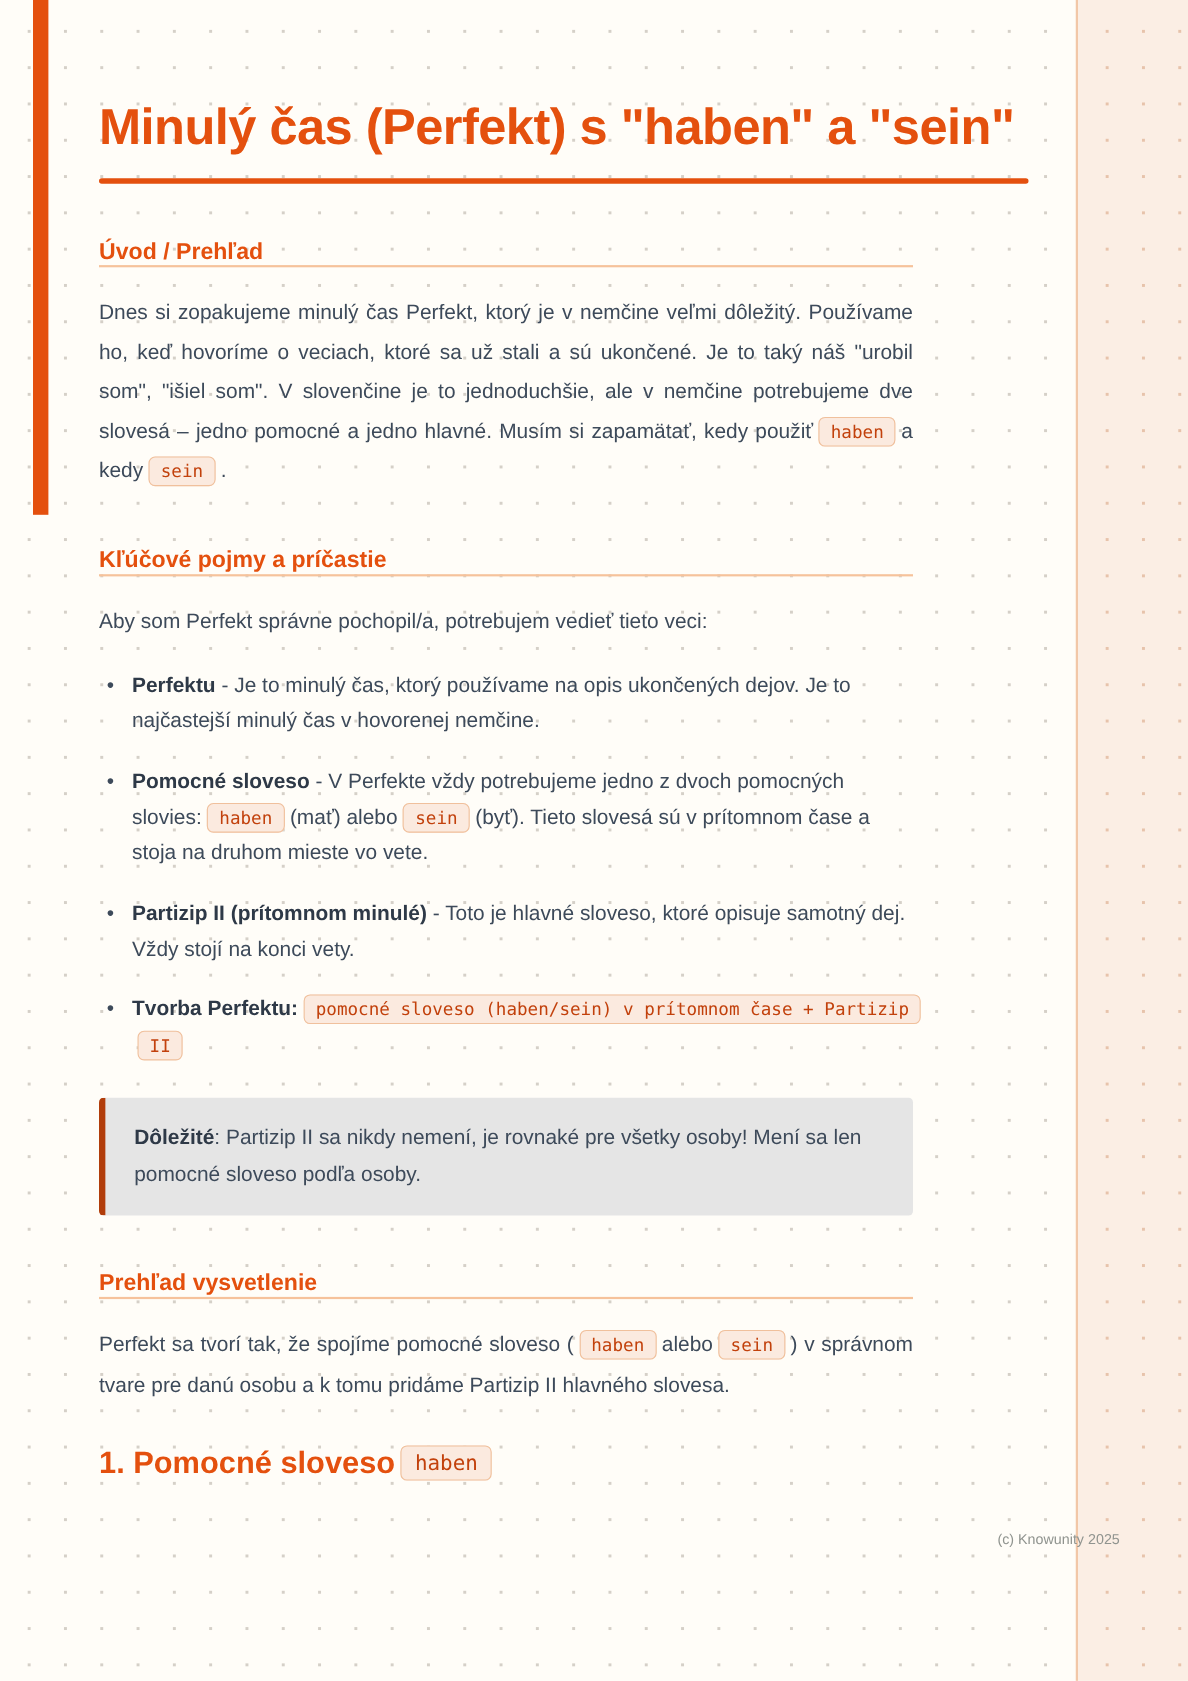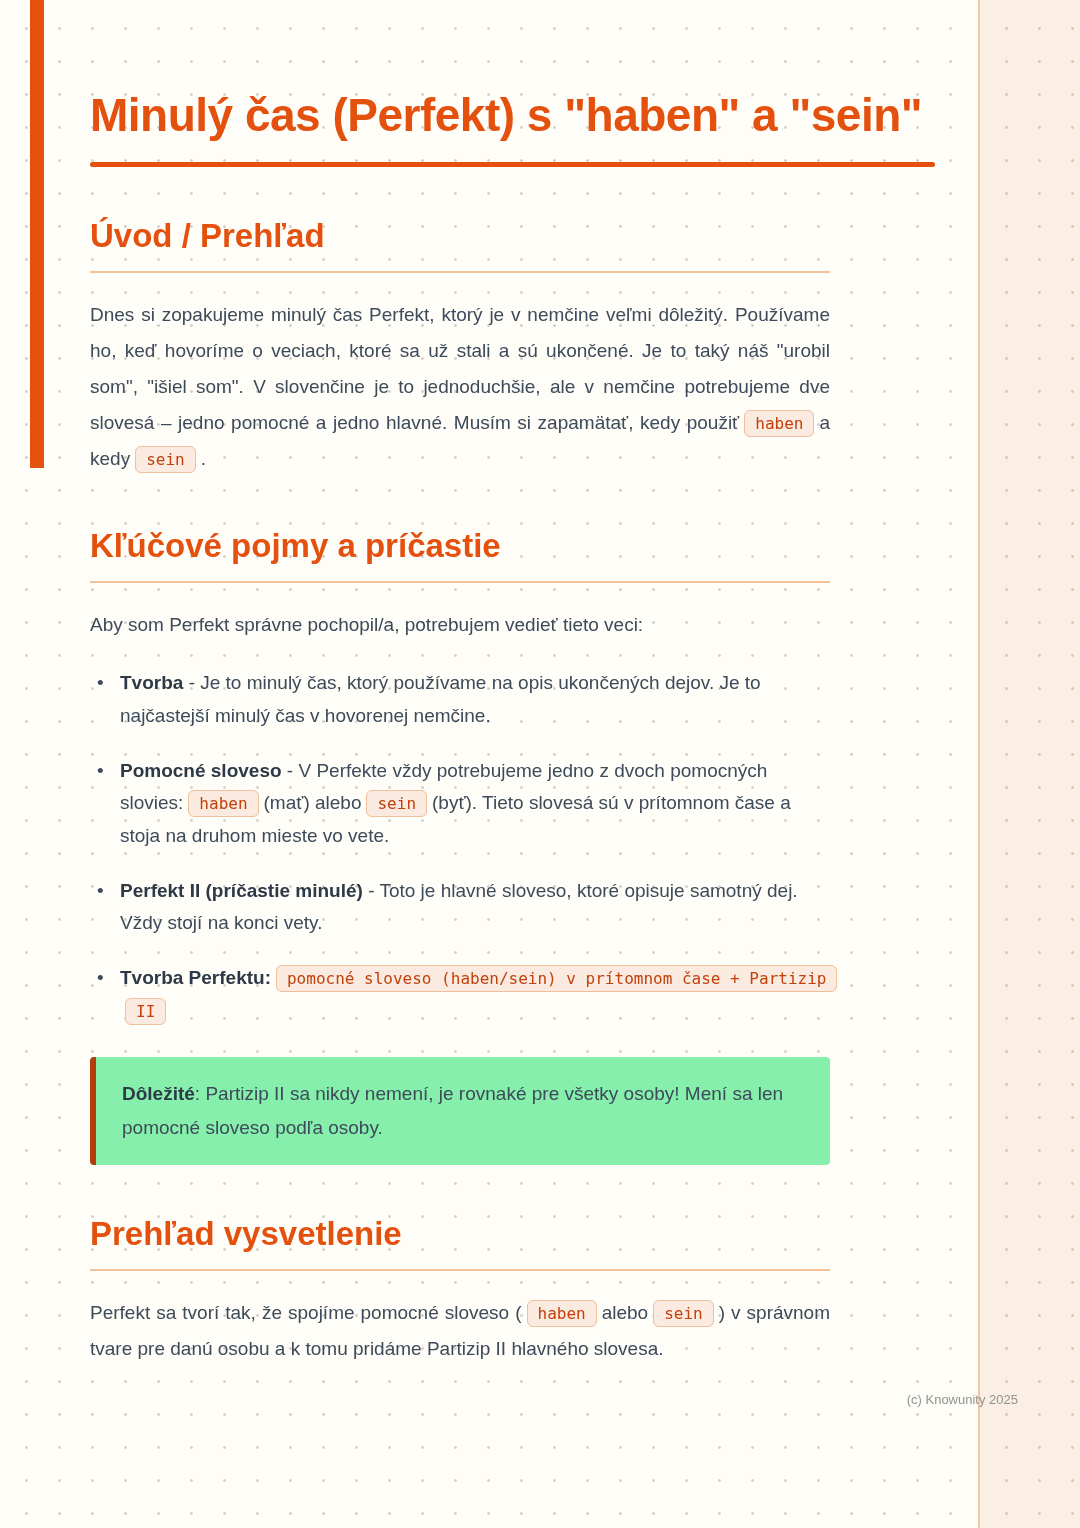--- a/index.html
+++ b/index.html
@@ -52,24 +52,23 @@
   .title-rule {
     margin-top:16px;
     width:845px; height:5px;
     background:#e4500e;
     border-radius:3px;
   }
 
   h2.section-heading {
     margin-top:50px;
     width:740px;
-    font-size:33px; line-height:1.15;
+    font-size:21px; line-height:1.15;
     font-weight:800;
     color:#e4500e;
-    padding-bottom:16px;
     border-bottom:2px solid #f6c29b;
   }
 
   p.body-text {
     margin-top:24px;
     width:740px;
     font-size:19px;
     line-height:1.9;
     text-align:justify;
     color:#3d4a5a;
@@ -108,21 +107,21 @@
     border-radius:6px;
     padding:3px 10px;
     margin:0 5px;
     -webkit-box-decoration-break:clone;
     box-decoration-break:clone;
   }
 
   .callout {
     margin-top:30px;
     width:740px;
-    background:#86efac;
+    background:#e5e5e5;
     border-left:6px solid #b13d0a;
     border-radius:4px;
     padding:20px 26px;
     font-size:19px;
     line-height:1.78;
     color:#3d4a5a;
   }
 
   h3.sub-heading {
     margin-top:36px;
@@ -158,28 +157,29 @@
 
   <section>
     <h2 class="section-heading">Úvod / Prehľad</h2>
     <p class="body-text">Dnes si zopakujeme minulý čas Perfekt, ktorý je v nemčine veľmi dôležitý. Používame ho, keď hovoríme o veciach, ktoré sa už stali a sú ukončené. Je to taký náš "urobil som", "išiel som". V slovenčine je to jednoduchšie, ale v nemčine potrebujeme dve slovesá – jedno pomocné a jedno hlavné. Musím si zapamätať, kedy použiť<span class="chip">haben</span>a kedy<span class="chip">sein</span>.</p>
   </section>
 
   <section>
     <h2 class="section-heading">Kľúčové pojmy a príčastie</h2>
     <p class="body-text lead-text">Aby som Perfekt správne pochopil/a, potrebujem vedieť tieto veci:</p>
     <ul class="bullet-list">
-      <li><strong>Tvorba</strong> - Je to minulý čas, ktorý používame na opis ukončených dejov. Je to najčastejší minulý čas v hovorenej nemčine.</li>
+      <li><strong>Perfektu</strong> - Je to minulý čas, ktorý používame na opis ukončených dejov. Je to najčastejší minulý čas v hovorenej nemčine.</li>
       <li><strong>Pomocné sloveso</strong> - V Perfekte vždy potrebujeme jedno z dvoch pomocných slovies:<span class="chip">haben</span>(mať) alebo<span class="chip">sein</span>(byť). Tieto slovesá sú v prítomnom čase a stoja na druhom mieste vo vete.</li>
-      <li><strong>Perfekt II (príčastie minulé)</strong> - Toto je hlavné sloveso, ktoré opisuje samotný dej. Vždy stojí na konci vety.</li>
+      <li><strong>Partizip II (prítomnom minulé)</strong> - Toto je hlavné sloveso, ktoré opisuje samotný dej. Vždy stojí na konci vety.</li>
       <li><strong>Tvorba Perfektu:</strong><span class="chip">pomocné sloveso (haben/sein) v prítomnom čase + Partizip II</span></li>
     </ul>
     <div class="callout"><strong>Dôležité</strong>: Partizip II sa nikdy nemení, je rovnaké pre všetky osoby! Mení sa len pomocné sloveso podľa osoby.</div>
   </section>
 
   <section>
     <h2 class="section-heading">Prehľad vysvetlenie</h2>
     <p class="body-text">Perfekt sa tvorí tak, že spojíme pomocné sloveso (<span class="chip">haben</span>alebo<span class="chip">sein</span>) v správnom tvare pre danú osobu a k tomu pridáme Partizip II hlavného slovesa.</p>
+    <h3 class="sub-heading">1. Pomocné sloveso<span class="chip">haben</span></h3>
   </section>
 
 </main>
 
 <div class="footer-credit">(c) Knowunity 2025</div>
 
 </body></html>

